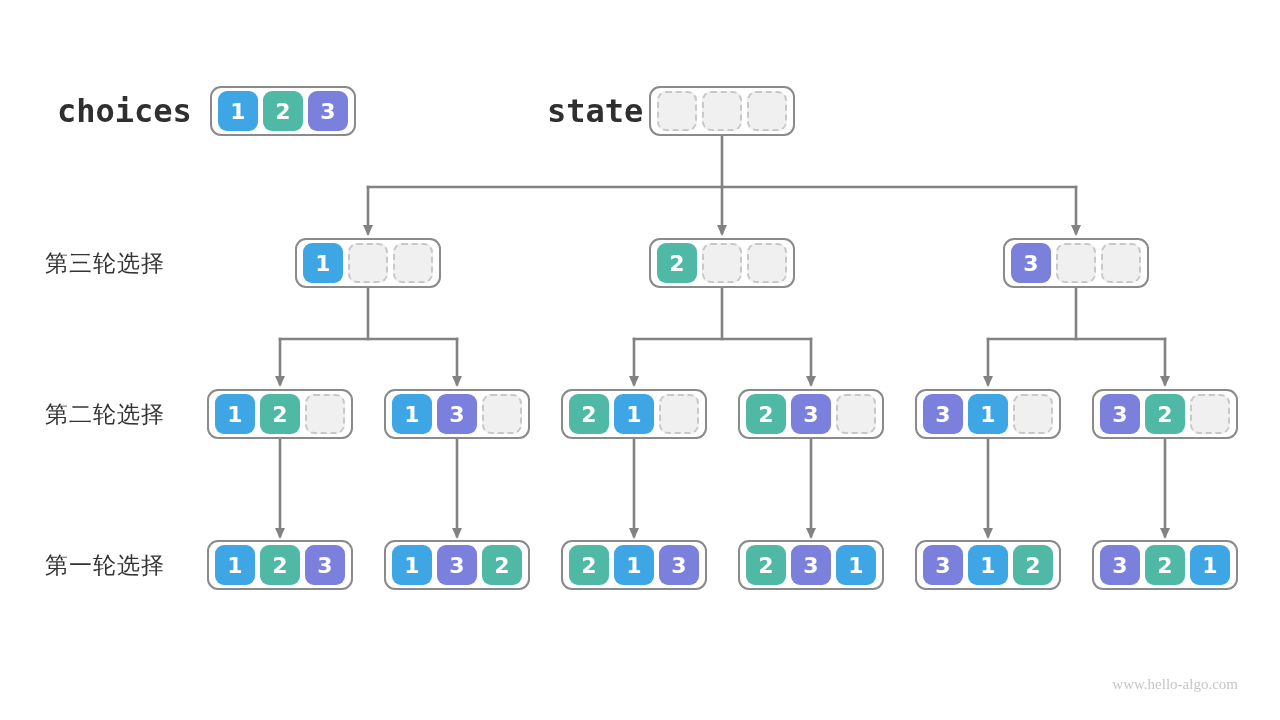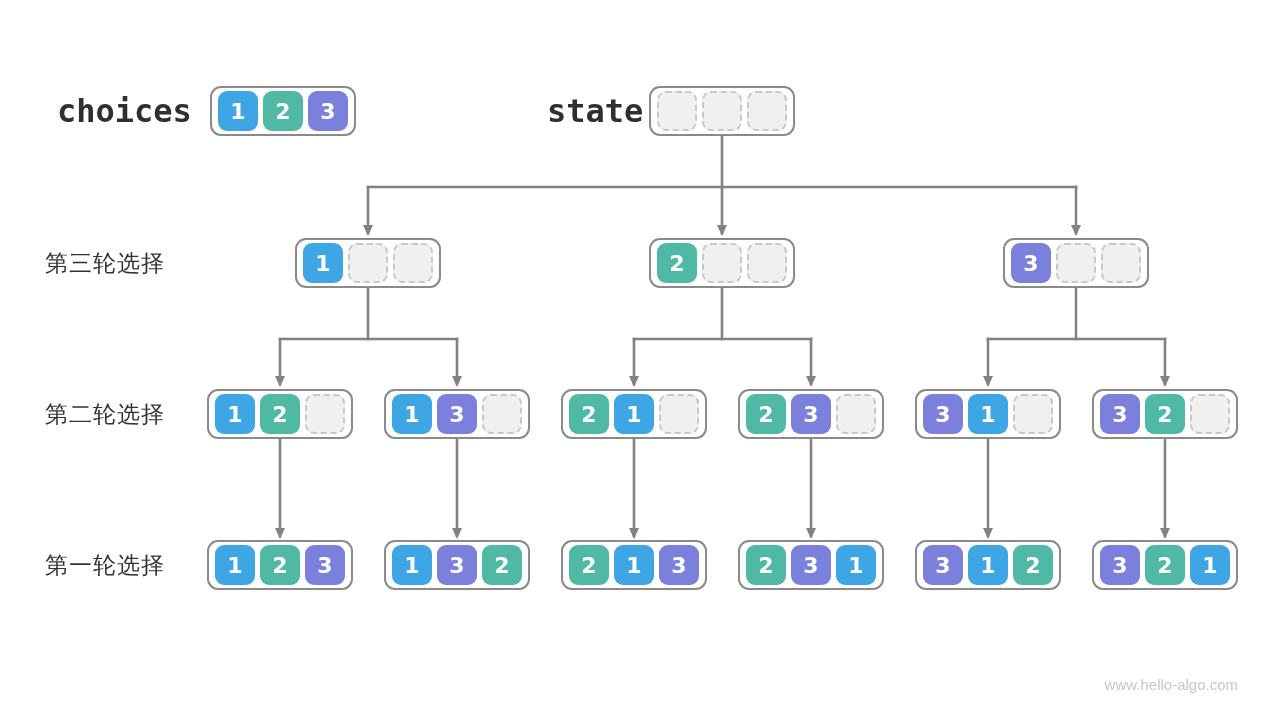--- a/index.html
+++ b/index.html
@@ -77,21 +77,21 @@
     align-items: center;
     font-size: 23px;
     font-weight: 500;
     color: var(--label-text);
     letter-spacing: 1px;
   }
   .watermark {
     position: absolute;
     right: 42px;
     top: 676px;
-    font-family: Liberation Sans, sans-serif;
+    font-family: Liberation Serif, serif;
     font-size: 15px;
     color: var(--watermark-text);
     text-align: center;
   }
 </style>
 </head>
 <body>
 
 <div class="canvas">
 

